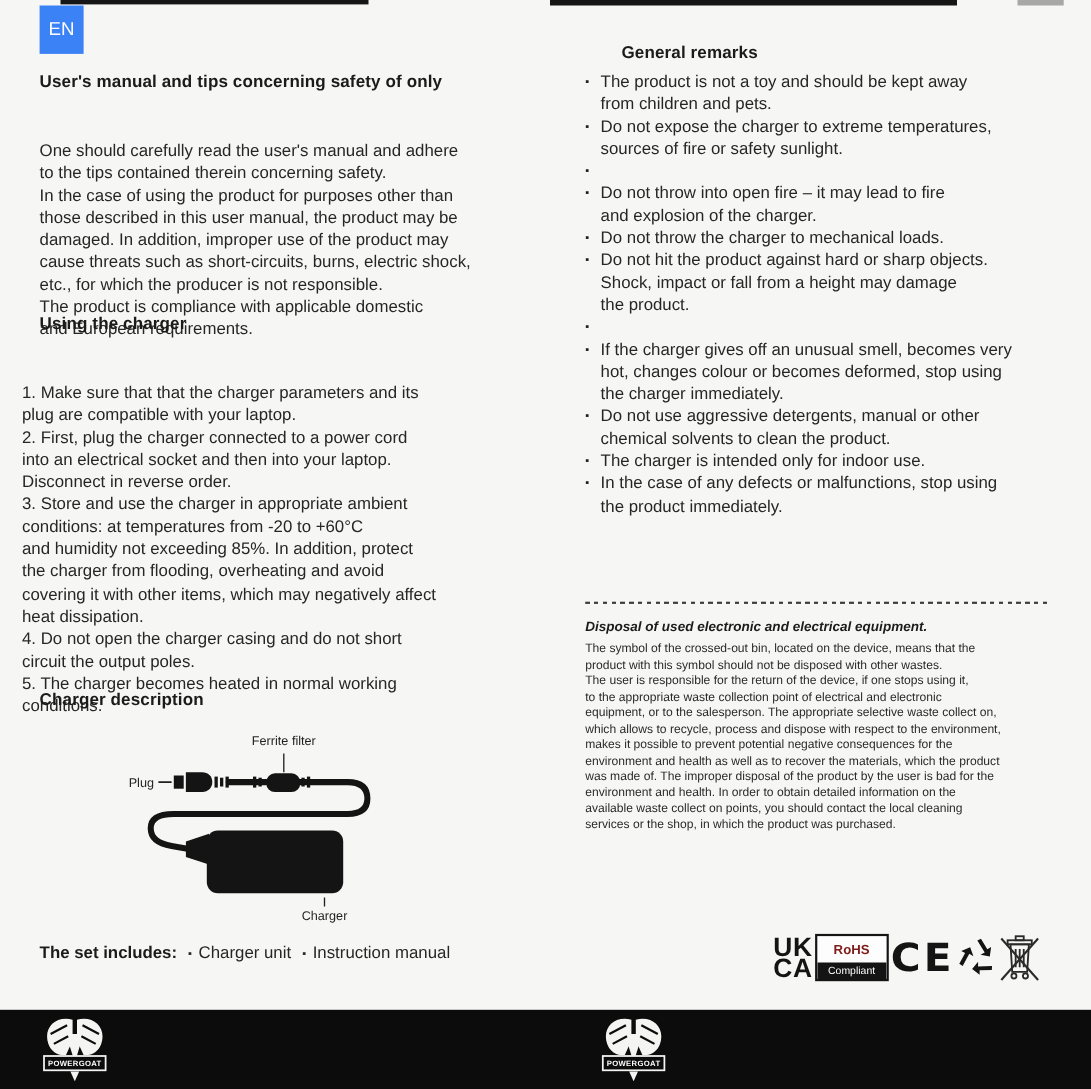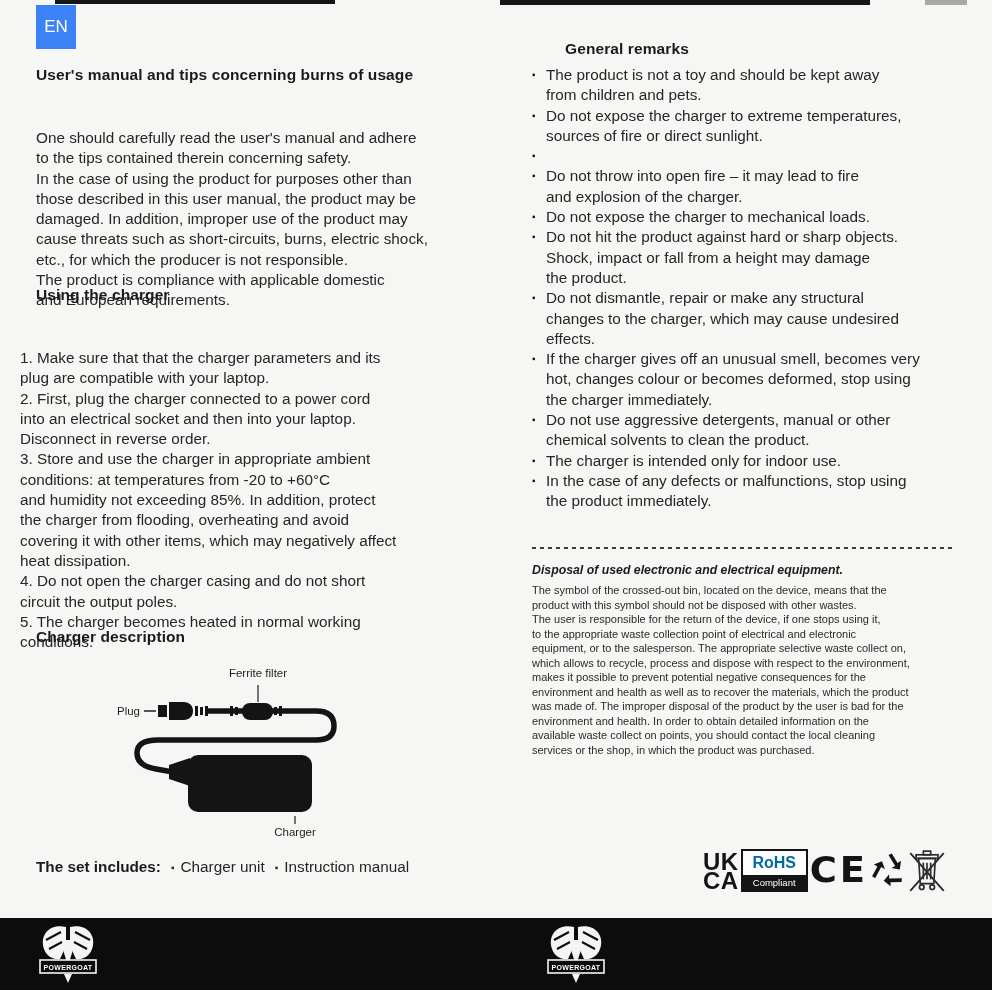--- a/index.html
+++ b/index.html
@@ -67,21 +67,21 @@
   .marks-row {
     left:703px; top:843px; width:275px; height:55px;
     display:flex; align-items:center; gap:2px;
   }
   .ukca { font-weight:700; font-size:24px; line-height:19px; color:#141414; letter-spacing:0.5px; }
   .rohs {
     width:67px; height:43px; border:2.5px solid #141414; background:#fdfdfd;
     display:flex; flex-direction:column; overflow:hidden;
   }
   .rohs-title { flex:1; display:flex; align-items:center; justify-content:center;
-    font-weight:700; font-size:16px; color:#0369a1; }
+    font-weight:700; font-size:12px; color:#7f1d1d; }
   .rohs-sub { height:15px; background:#141414; color:#fdfdfd;
     font-size:9.5px; display:flex; align-items:center; justify-content:center; }
   .ce { font-size:37px; font-weight:600; color:#141414; letter-spacing:3px;
     font-family:"DejaVu Sans", sans-serif; transform:scaleY(0.95); }
 
   
   .footer-bar {
     left:0; top:918px; width:992px; height:72px; background:#0c0c0c;
   }
   .goat { position:absolute; top:4px; }
@@ -94,21 +94,21 @@
 <body>
 
 <div class="scan-mark" style="left:55px; top:0; width:280px; height:4px;"></div>
 <div class="scan-mark" style="left:500px; top:0; width:370px; height:5px;"></div>
 <div class="scan-mark" style="left:925px; top:0; width:42px; height:5px; opacity:.35;"></div>
 
 <div class="abs en-badge">
   <span>EN</span>
 </div>
 
-<h2 class="abs sec" style="left:36px; top:66px;">User's manual and tips concerning burns of usage</h2>
+<h2 class="abs sec" style="left:36px; top:66px;">User's manual and tips concerning safety of only</h2>
 <div class="abs body-text pre" style="left:36px; top:94px;">One should carefully read the user's manual and adhere
 to the tips contained therein concerning safety.
 In the case of using the product for purposes other than
 those described in this user manual, the product may be
 damaged. In addition, improper use of the product may
 cause threats such as short-circuits, burns, electric shock,
 etc., for which the producer is not responsible.
 The product is compliance with applicable domestic
 and European requirements.</div>
 
@@ -174,45 +174,42 @@
 
 <ul class="abs remarks" style="left:532px; top:65px;">
   <li>
       <span class="bullet">▪</span>
       <span class="pre">The product is not a toy and should be kept away
 from children and pets.</span>
     </li>
   <li>
       <span class="bullet">▪</span>
       <span class="pre">Do not expose the charger to extreme temperatures,
-sources of fire or direct sunlight.</span>
+sources of fire or safety sunlight.</span>
     </li>
   <li>
       <span class="bullet">▪</span>
     </li>
   <li>
       <span class="bullet">▪</span>
       <span class="pre">Do not throw into open fire – it may lead to fire
 and explosion of the charger.</span>
     </li>
   <li>
       <span class="bullet">▪</span>
-      <span class="pre">Do not expose the charger to mechanical loads.</span>
+      <span class="pre">Do not throw the charger to mechanical loads.</span>
     </li>
   <li>
       <span class="bullet">▪</span>
       <span class="pre">Do not hit the product against hard or sharp objects.
 Shock, impact or fall from a height may damage
 the product.</span>
     </li>
   <li>
       <span class="bullet">▪</span>
-      <span class="pre">Do not dismantle, repair or make any structural
-changes to the charger, which may cause undesired
-effects.</span>
     </li>
   <li>
       <span class="bullet">▪</span>
       <span class="pre">If the charger gives off an unusual smell, becomes very
 hot, changes colour or becomes deformed, stop using
 the charger immediately.</span>
     </li>
   <li>
       <span class="bullet">▪</span>
       <span class="pre">Do not use aggressive detergents, manual or other

